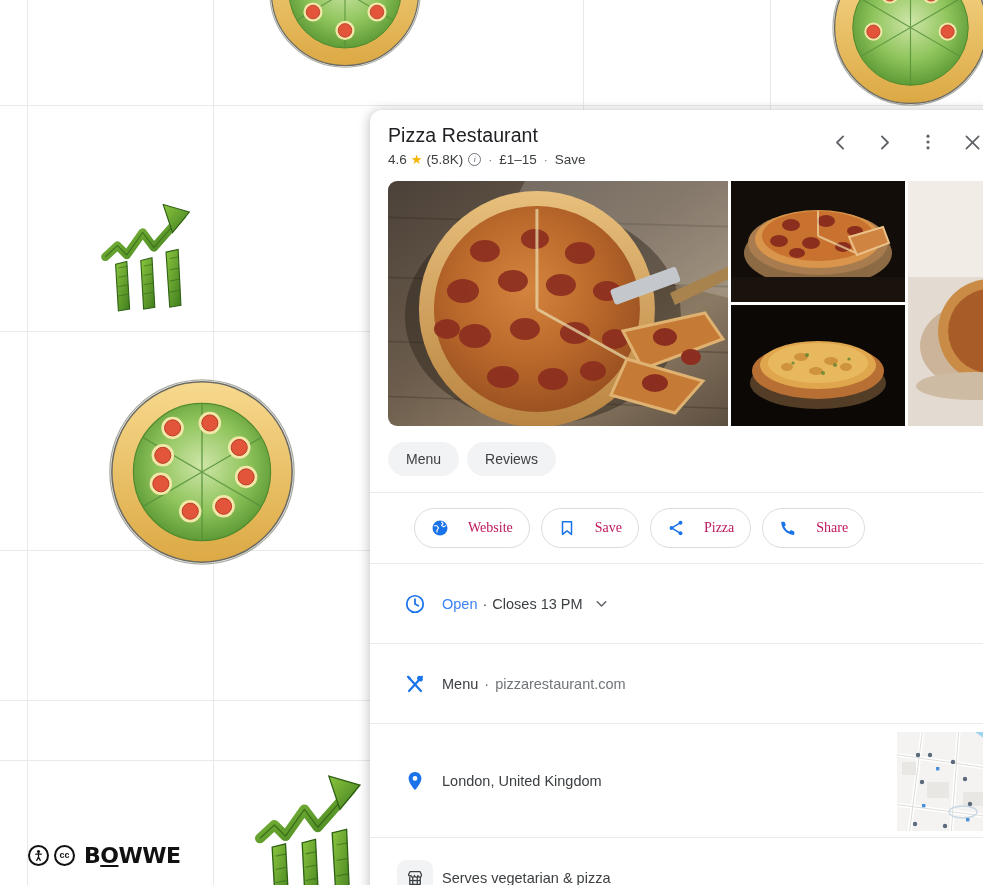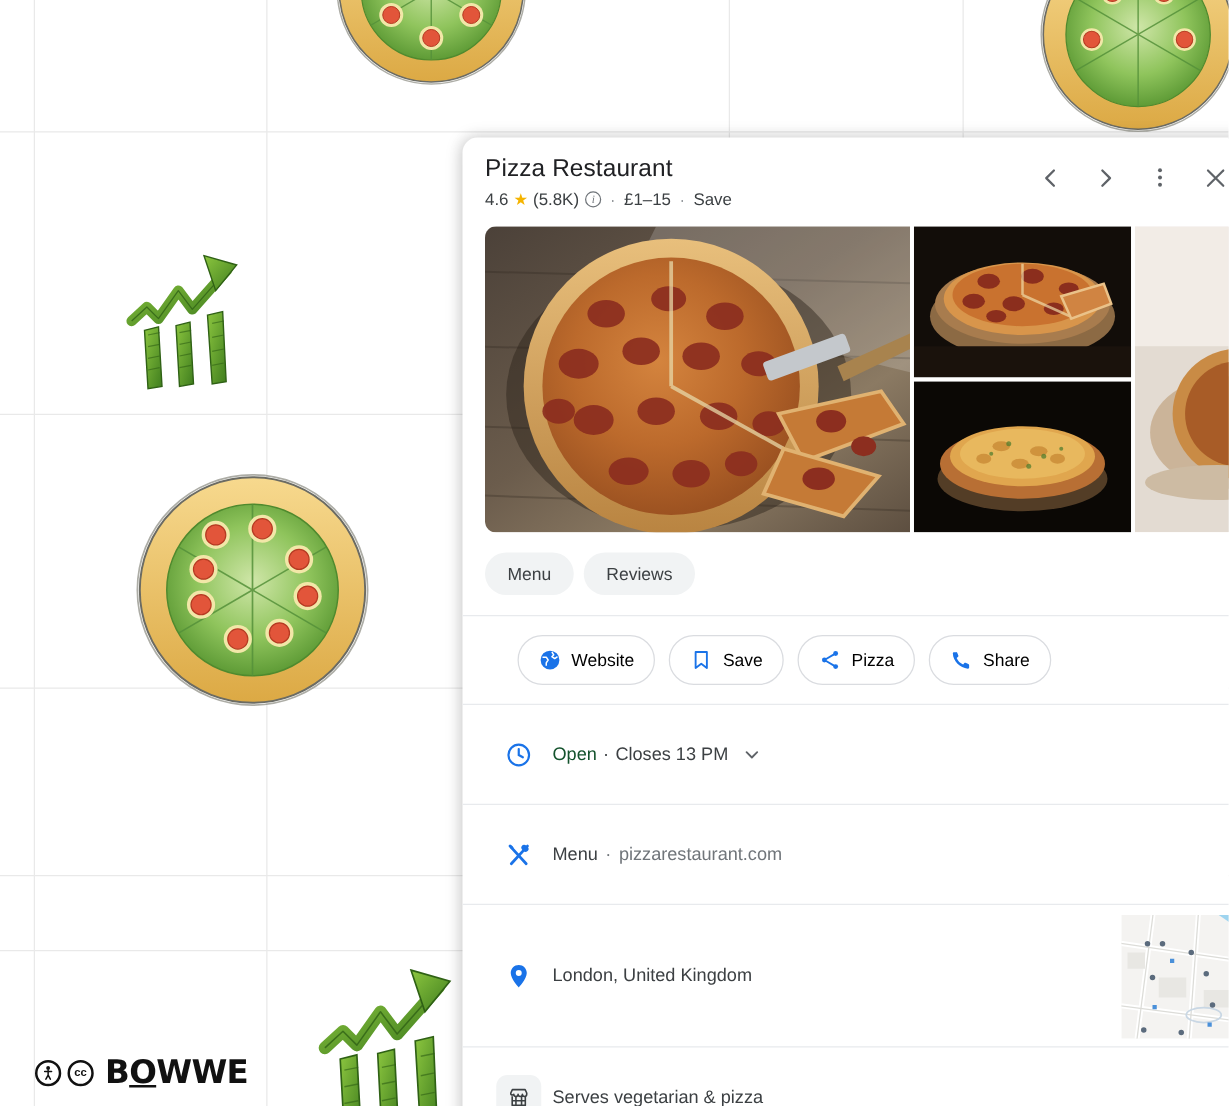--- a/index.html
+++ b/index.html
@@ -23,21 +23,21 @@
 
   
   #bowwe-logo{ position:absolute; left:28px; top:843px; display:flex; align-items:center; gap:5px; }
   #bowwe-logo .cc-badge{
     width:21px; height:21px; border-radius:50%;
     border:2px solid #111; display:flex; align-items:center; justify-content:center;
     font-size:9px; font-weight:bold; color:#111; line-height:1;
   }
   #bowwe-logo .wordmark{
     font-family:"DejaVu Sans", sans-serif;
-    font-size:26px; font-weight:bold; letter-spacing:-0.5px; color:#111;
+    font-size:22px; font-weight:bold; letter-spacing:-0.5px; color:#111;
     margin-left:4px;
   }
   #bowwe-logo .wordmark .u{ text-decoration:underline; text-underline-offset:2px; }
 
   
   #business-card{
     position:absolute; left:370px; top:110px; width:640px; height:790px;
     background:#fff;
     border-radius:12px 0 0 0;
     box-shadow:0 1px 14px rgba(0,0,0,0.18), -2px 0 10px rgba(0,0,0,0.07);
@@ -81,41 +81,41 @@
   .chip{
     background:#f1f3f4; color:#3c4043; border:none; border-radius:18px;
     padding:9px 18px; font-size:14px; cursor:pointer; font-family:"Liberation Sans", sans-serif;
   }
 
   .divider{ height:1px; background:#e8eaed; width:100%; }
 
   
   .action-row{ display:flex; gap:11px; padding:15px 18px 15px 44px; align-items:center; }
   .pill{
-    display:flex; align-items:center; gap:8px;
+    display:flex; align-items:center; gap:19px;
     border:1px solid #dadce0; border-radius:20px;
     height:40px; padding:0 16px; background:#fff; cursor:pointer;
-    font-size:14px; color:#000000; white-space:nowrap;
+    font-size:14px; color:#be185d; white-space:nowrap;font-family:Liberation Serif, serif;
   }
   .pill svg{ display:block; flex:0 0 auto; }
 
   
   .info-row{
     display:flex; align-items:center; gap:0;
     padding:0 18px; height:79px; position:relative; cursor:pointer;
   }
   .info-row .ico{
     width:54px; flex:0 0 54px; display:flex; align-items:center; justify-content:center;
   }
   .info-row .ico.boxed{
     width:36px; height:36px; flex:0 0 36px; margin-left:9px; margin-right:9px;
     background:#f1f3f4; border-radius:9px;
   }
   .info-text{ font-size:14.5px; color:#3c4043; display:flex; align-items:center; gap:0; }
-  .open-now{ color:#14532d; }
+  .open-now{ color:#3b82f6; }
   .muted{ color:#70757a; }
   .chev{ margin-left:10px; color:#5f6368; display:inline-flex; }
 
   .map-thumb{
     position:absolute; right:0; top:8px; width:113px; height:99px; overflow:hidden;
   }
   .map-thumb svg{ display:block; }
 </style>
 </head>
 <body>

